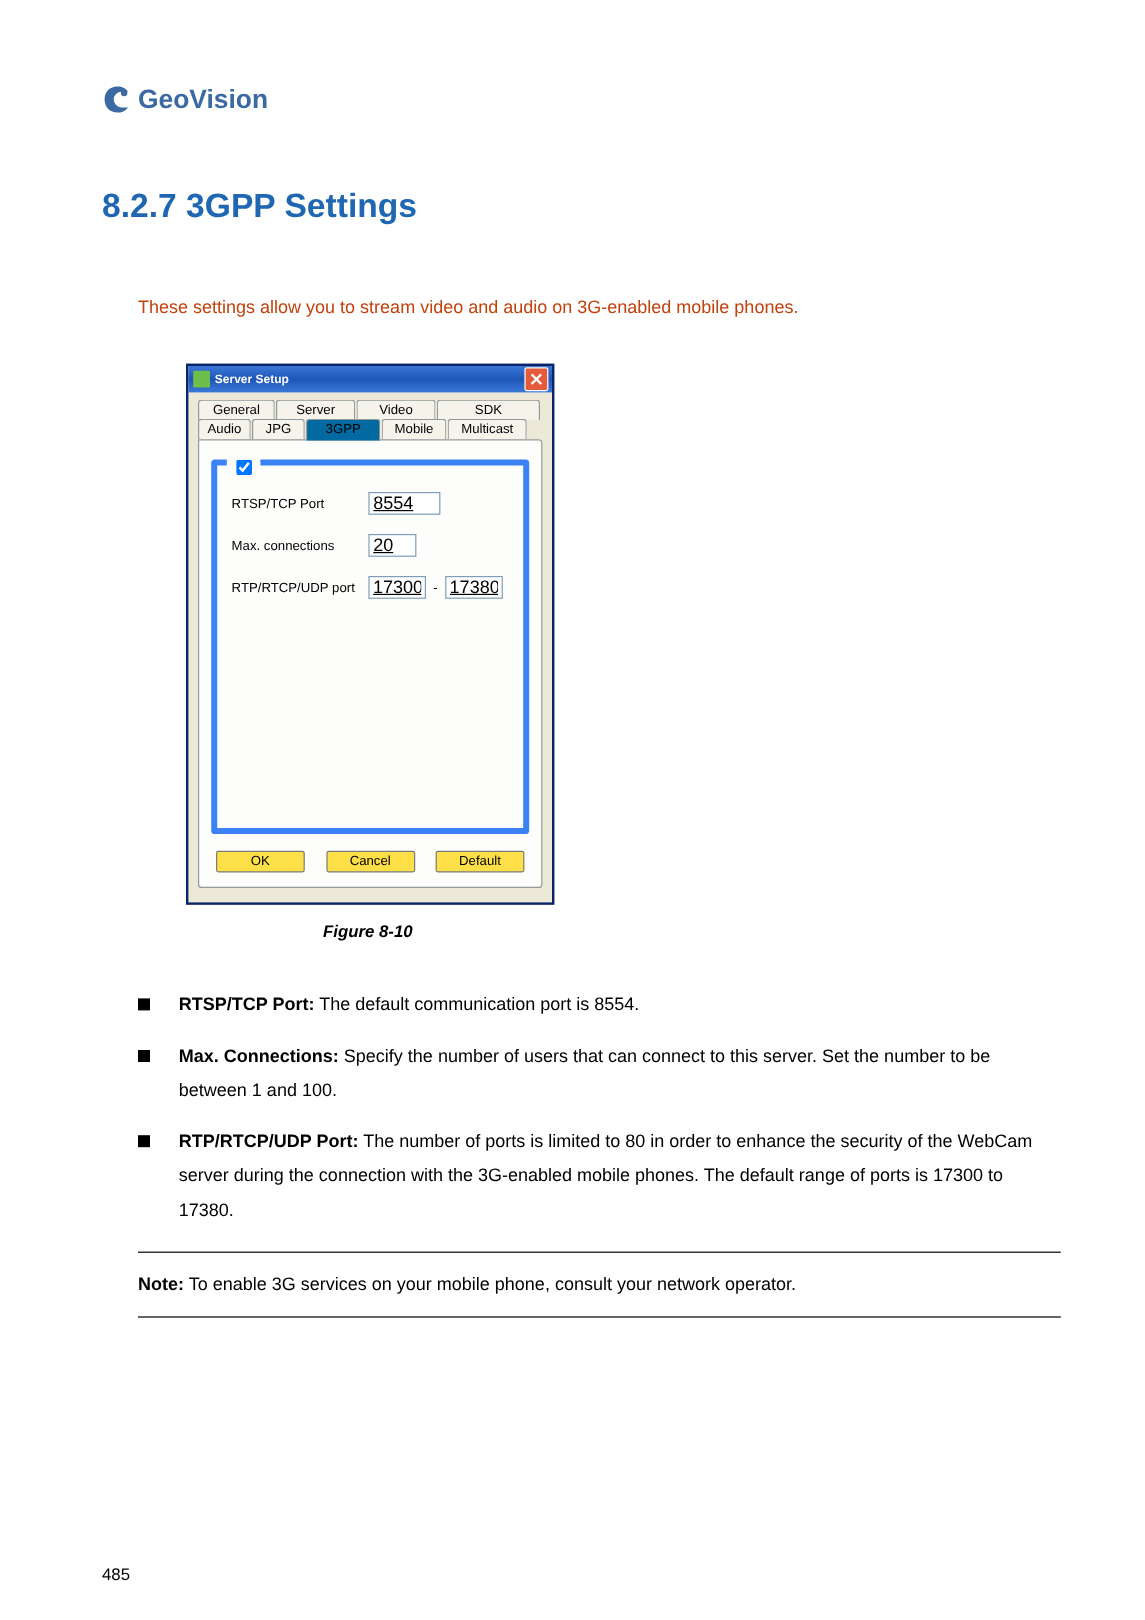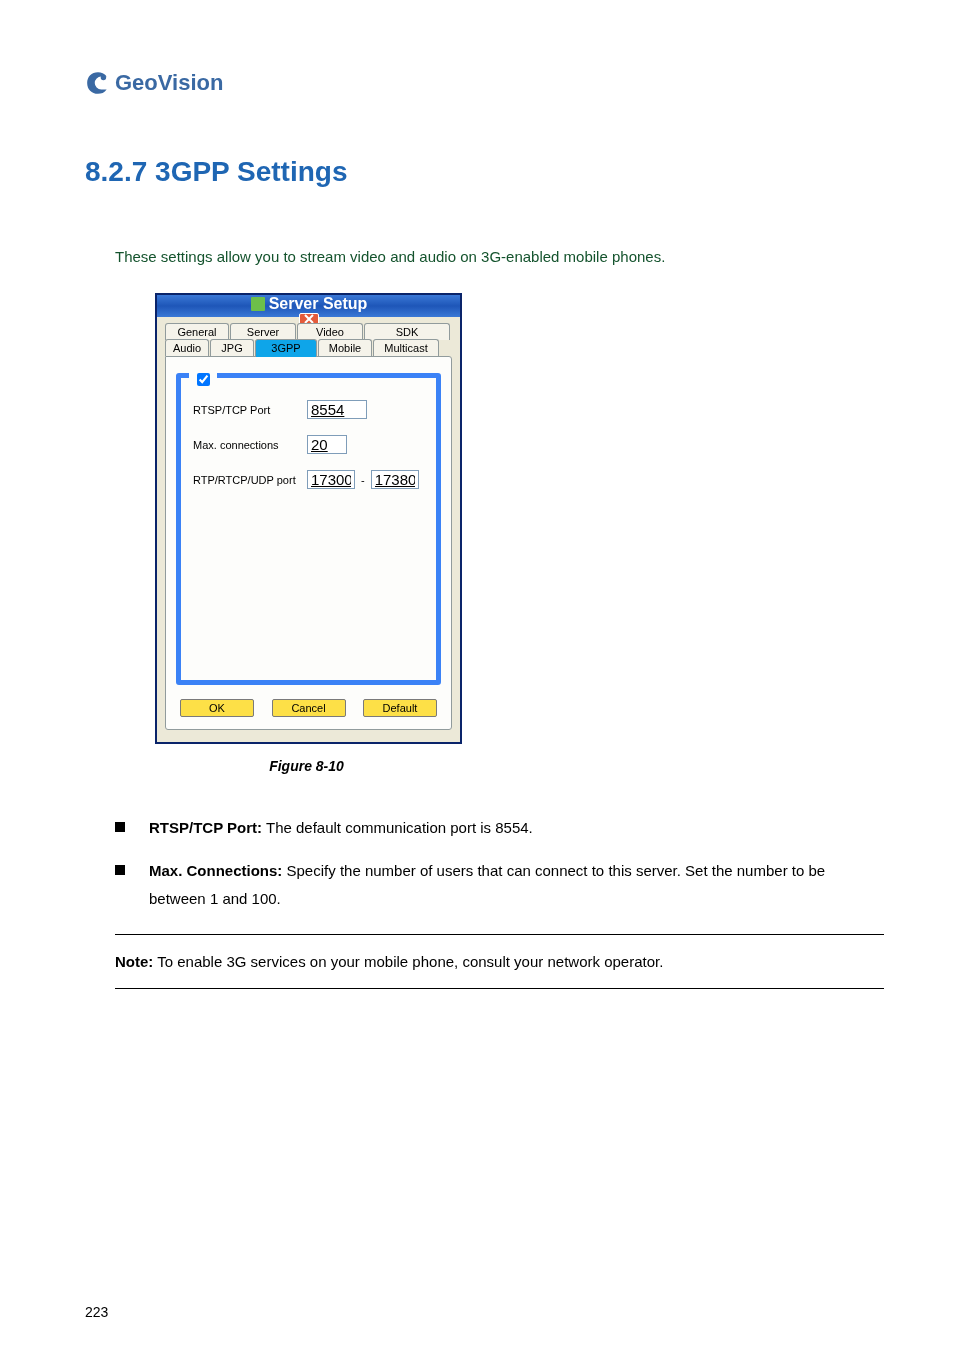--- a/index.html
+++ b/index.html
@@ -36,43 +36,42 @@
   }
   .heading {
     font-family: Verdana, Arial, sans-serif;
     font-size: 28px;
     font-weight: bold;
     color: #1f66b3;
     margin-bottom: 60px;
   }
   .intro {
     font-size: 15px;
-    color: #14532d;
+    color: #c2410c;
     margin-left: 30px;
-    margin-bottom: 28px;
+    margin-bottom: 38px;
   }
   .dialog {
     margin-left: 70px;
     width: 303px;
     border: 2px solid #0a246a;
     font-family: Tahoma, Arial, sans-serif;
     font-size: 11px;
     background: #ece9d8;
   }
   .titlebar {
     background: linear-gradient(to bottom, #3a78d6 0%, #1e56b8 50%, #3a78d6 100%);
     height: 22px;
     display: flex;
     align-items: center;
     justify-content: space-between;
     padding: 0 3px 0 4px;
     color: #fff;
     font-weight: bold;
-    font-size: 16px;
-    flex-direction: column;
+    font-size: 10px;
   }
   .titlebar-left {
     display: flex;
     align-items: center;
     gap: 4px;
   }
   .titlebar-icon {
     width: 14px;
     height: 14px;
     background: #6dbf4a;
@@ -113,21 +112,21 @@
     border-radius: 3px 3px 0 0;
     padding: 2px 0;
     text-align: center;
     margin-right: 1px;
     font-size: 11px;
     cursor: pointer;
   }
   .tab.back { background: #f5f3ea; }
   .tab.front {}
   .tab.active {
-    background: #0ea5e9;
+    background: #0369a1;
     padding-bottom: 3px;
     margin-bottom: -1px;
     position: relative;
     z-index: 2;
   }
   .tab-row2 { margin-top: -1px; }
   .t-general{width:62px;} .t-server{width:64px;} .t-video{width:64px;} .t-sdk{width:84px;}
   .t-audio{width:42px;} .t-jpg{width:42px;} .t-3gpp{width:60px;} .t-mobile{width:52px;} .t-multicast{width:64px;}
   .tabpane {
     border: 1px solid #919b9c;
@@ -308,20 +307,21 @@
         </div>
       </div>
     </div>
   </div>
 
   <div class="fig-caption">Figure 8-10</div>
 
   <ul class="bullets">
     <li><span class="li-body"><b>RTSP/TCP Port:</b><span> The default communication port is 8554.</span></span></li>
     <li><span class="li-body"><b>Max. Connections:</b><span> Specify the number of users that can connect to this server. Set the number to be between 1 and 100.</span></span></li>
+    <li><span class="li-body"><b>RTP/RTCP/UDP Port:</b><span> The number of ports is limited to 80 in order to enhance the security of the WebCam server during the connection with the 3G-enabled mobile phones. The default range of ports is 17300 to 17380.</span></span></li>
   </ul>
 
   <div class="notebox">
     <b>Note:</b><span> To enable 3G services on your mobile phone, consult your network operator.</span>
   </div>
 
-  <div class="pagenum">223</div>
+  <div class="pagenum">485</div>
 </div>
 
 </body></html>

